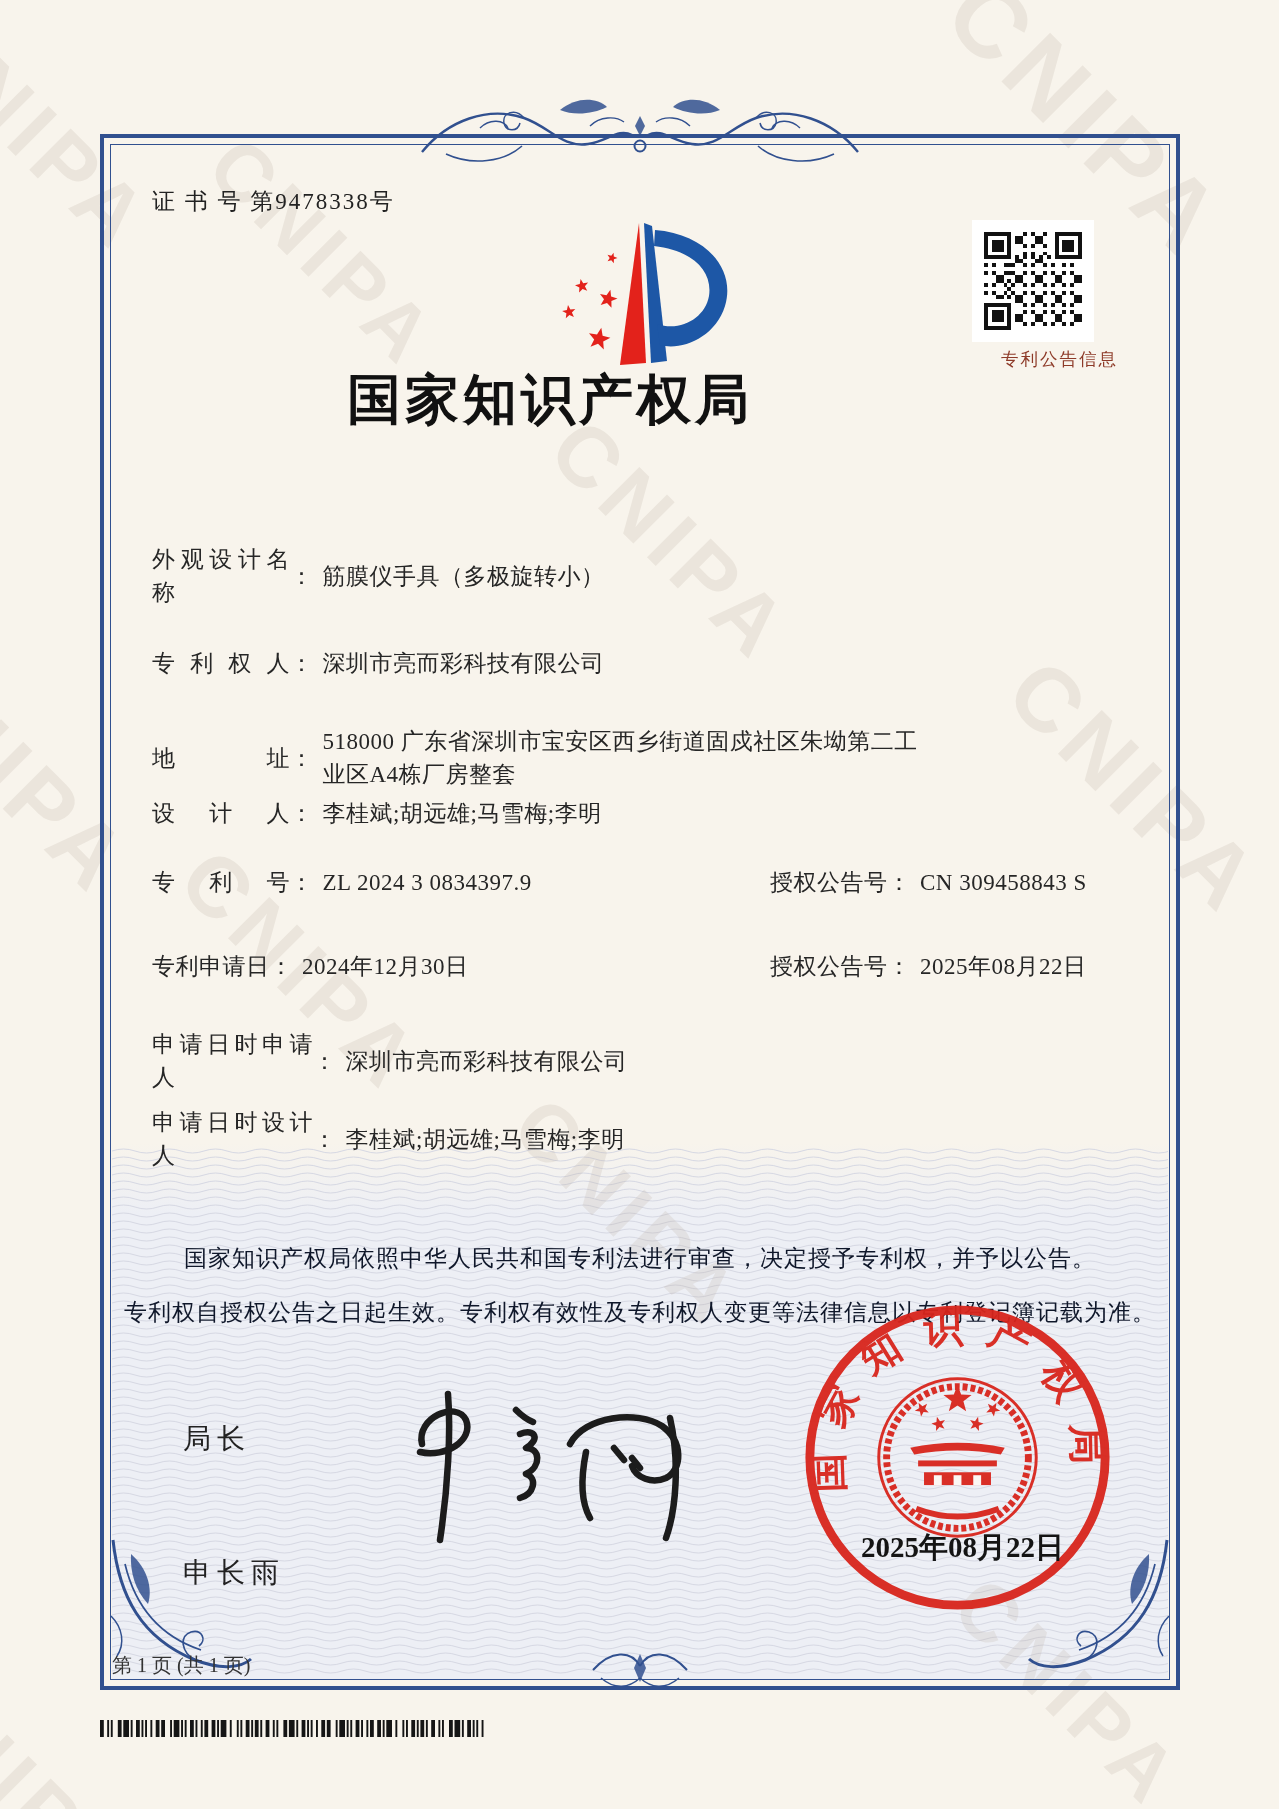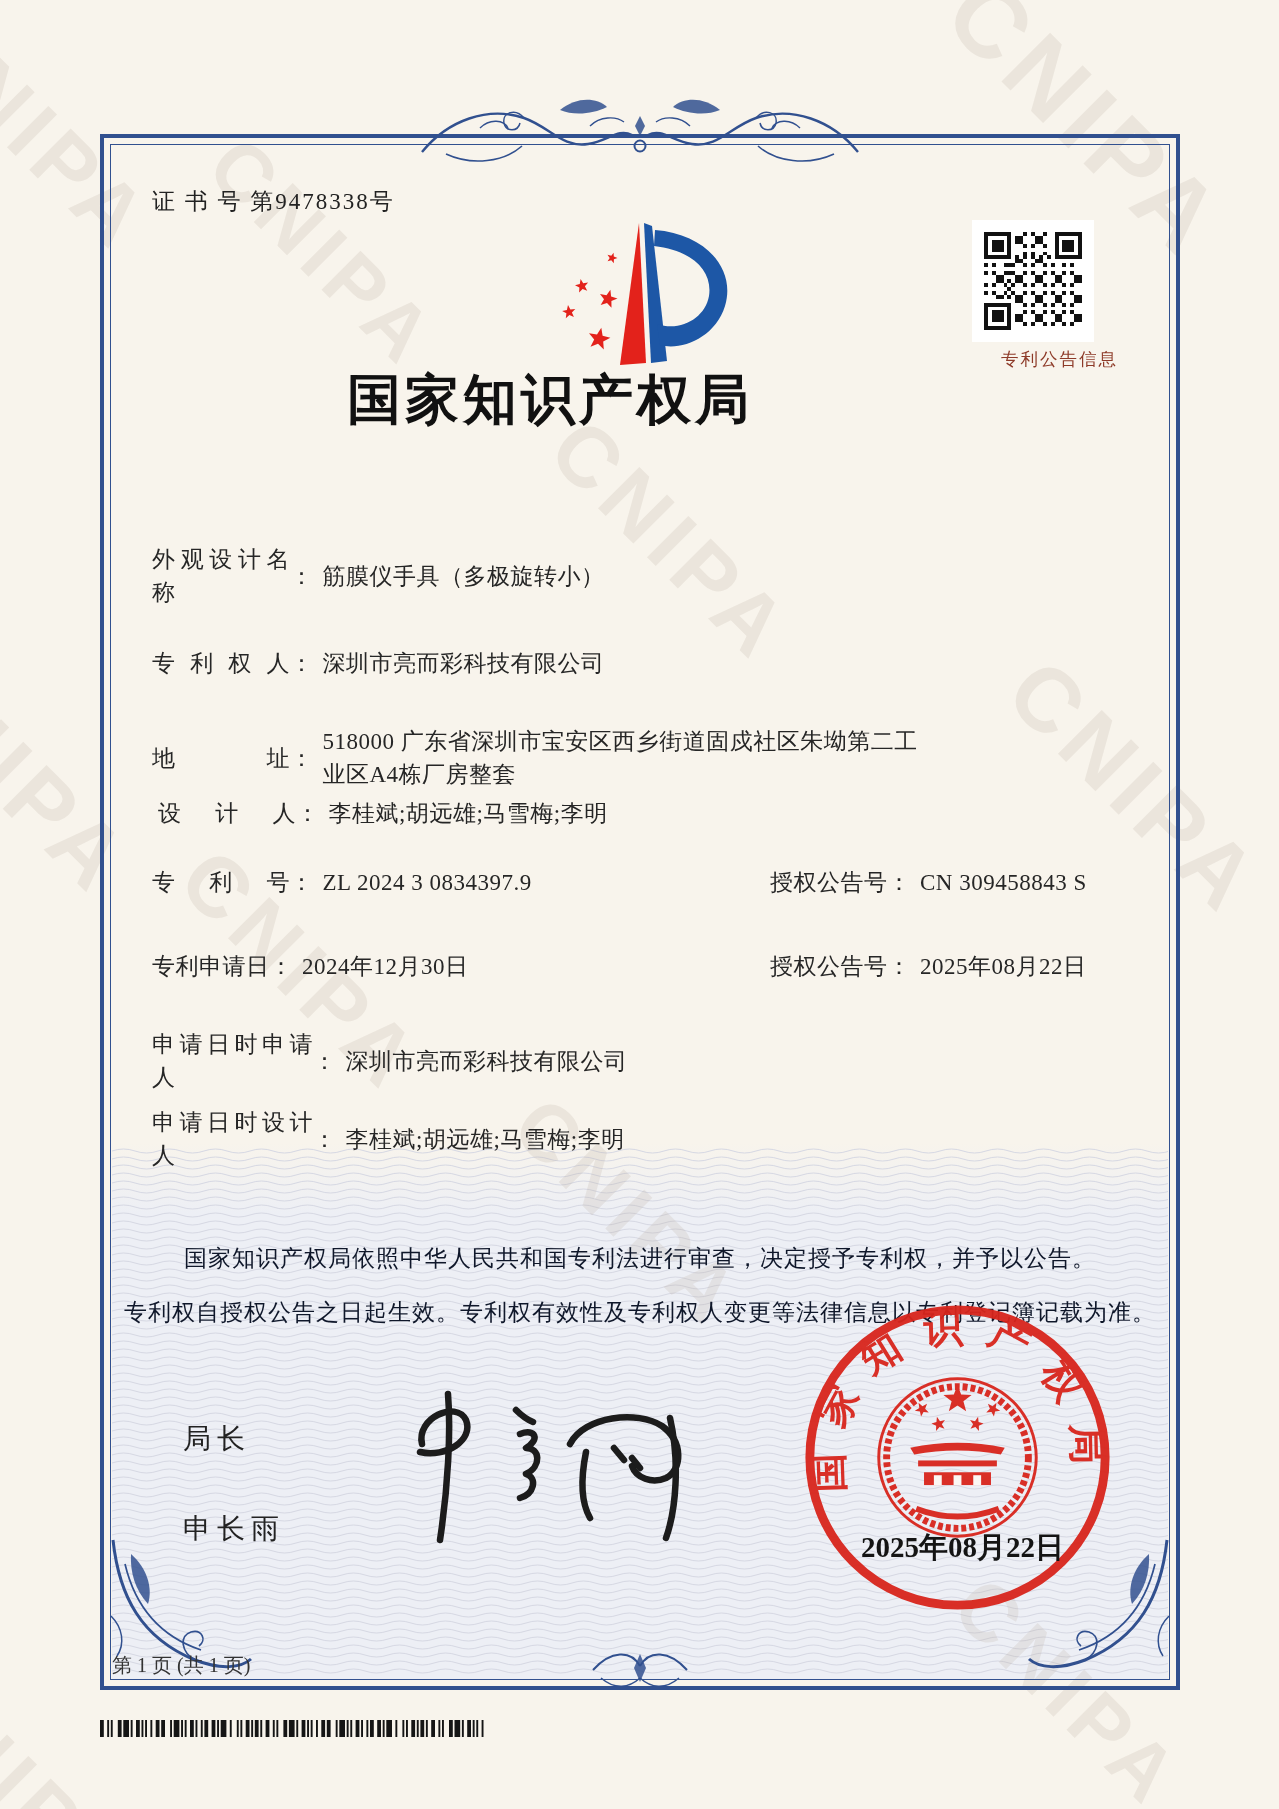--- a/index.html
+++ b/index.html
@@ -368,21 +368,21 @@
     <span class="lbl">专 利 权 人</span>
       <span class="cln">：</span>
     <span class="val">深圳市亮而彩科技有限公司</span>
   </div>
   <div class="row" style="left:152px;top:725px">
     <span class="lbl">地 址</span>
       <span class="cln">：</span>
     <span class="val">518000 广东省深圳市宝安区西乡街道固戍社区朱坳第二工
 业区A4栋厂房整套</span>
   </div>
-  <div class="row" style="left:158px;top:797px">
+  <div class="row" style="left:152px;top:797px">
     <span class="lbl">设 计 人</span>
       <span class="cln">：</span>
     <span class="val">李桂斌;胡远雄;马雪梅;李明</span>
   </div>
   <div class="row" style="left:152px;top:866px">
     <span class="lbl">专 利 号</span>
       <span class="cln">：</span>
     <span class="val">ZL 2024 3 0834397.9</span>
   </div>
   <div class="row" style="left:770px;top:866px">
@@ -410,21 +410,21 @@
       <span class="cln">：</span>
     <span class="val">李桂斌;胡远雄;马雪梅;李明</span>
   </div>
 
   <div class="para">
     <div>国家知识产权局依照中华人民共和国专利法进行审查，决定授予专利权，并予以公告。</div>
     <div>专利权自授权公告之日起生效。专利权有效性及专利权人变更等法律信息以专利登记簿记载为准。</div>
   </div>
 
   <div class="director" style="top:1420px">局长</div>
-  <div class="director" style="top:1510px">申长雨</div>
+  <div class="director" style="top:1554px">申长雨</div>
 
   <svg class="sig" viewBox="0 0 340 170">
     <path d="M52,62 C46,36 86,18 96,38 C104,58 76,76 50,70"></path>
     <path d="M78,12 C81,50 78,105 70,158"></path>
     <path d="M146,28 C152,34 158,38 163,40"></path>
     <path d="M150,52 C166,46 170,58 156,66 C170,66 172,84 156,92 C168,96 164,112 150,116"></path>
     <path d="M200,62 C214,34 268,28 292,44 C314,60 312,88 296,96 C282,102 266,96 262,84"></path>
     <path d="M300,36 C310,80 306,128 296,156"></path>
     <path d="M216,70 C210,100 212,122 220,136"></path>
     <path d="M244,66 l10,12"></path>

